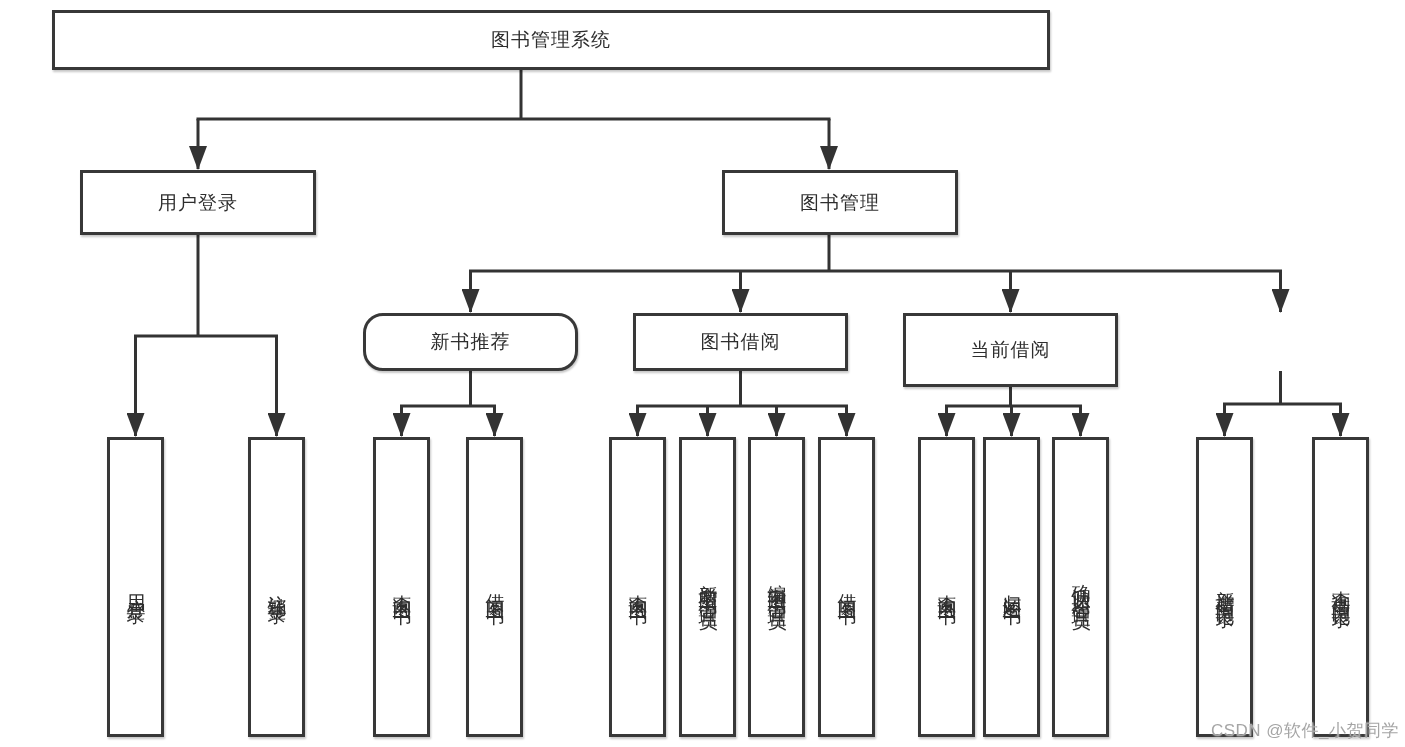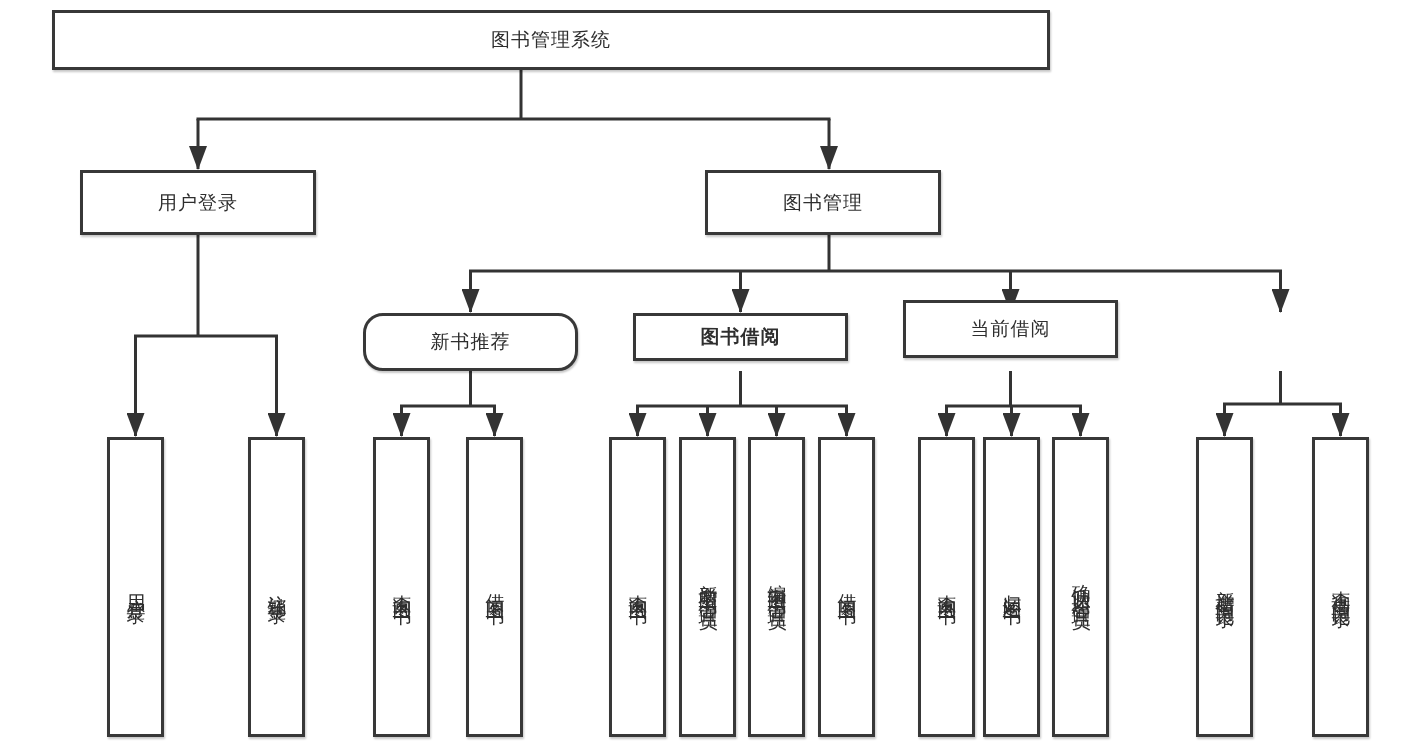--- a/index.html
+++ b/index.html
@@ -113,25 +113,25 @@
       <path d="M1280.5,371 L1280.5,404"></path>
       <path d="M1223,404 L1342,404"></path>
       <path d="M1224.5,404 L1224.5,436" marker-end="url(#arr)"></path>
       <path d="M1340.5,404 L1340.5,436" marker-end="url(#arr)"></path>
     </g>
   </svg>
 
   <div class="node" style="left:31px;top:10px;width:998px;height:60px;margin-left:21px;">图书管理系统</div>
 
   <div class="node" style="left:80px;top:170px;width:236px;height:65px;">用户登录</div>
-  <div class="node" style="left:705px;top:170px;width:236px;height:65px;">图书管理</div>
+  <div class="node" style="left:722px;top:170px;width:236px;height:65px;">图书管理</div>
 
   <div class="node" style="left:363px;top:313px;width:215px;height:58px;border-radius:20px;">新书推荐</div>
-  <div class="node" style="left:633px;top:313px;width:215px;height:48px;font-weight:bold;">图书借阅</div>
-  <div class="node" style="left:903px;top:300px;width:215px;height:58px;">当前借阅</div>
+  <div class="node" style="left:633px;top:313px;width:215px;height:58px;">图书借阅</div>
+  <div class="node" style="left:903px;top:313px;width:215px;height:74px;">当前借阅</div>
 
   <div class="node leaf" style="left:107px;top:437px;width:57px;height:300px;">
     <span>用户登录</span>
   </div>
   <div class="node leaf" style="left:248px;top:437px;width:57px;height:300px;">
     <span>注销登录</span>
   </div>
 
   <div class="node leaf" style="left:373px;top:437px;width:57px;height:300px;">
     <span>查询图书</span>
@@ -163,14 +163,15 @@
     <span>确认归还（管理员）</span>
   </div>
 
   <div class="node leaf" style="left:1196px;top:437px;width:57px;height:300px;">
     <span>新增借阅记录</span>
   </div>
   <div class="node leaf" style="left:1312px;top:437px;width:57px;height:300px;">
     <span>查询借阅记录</span>
   </div>
 
+  <div class="watermark">CSDN @软件_小贺同学</div>
 
 </div>
 
 </body></html>

